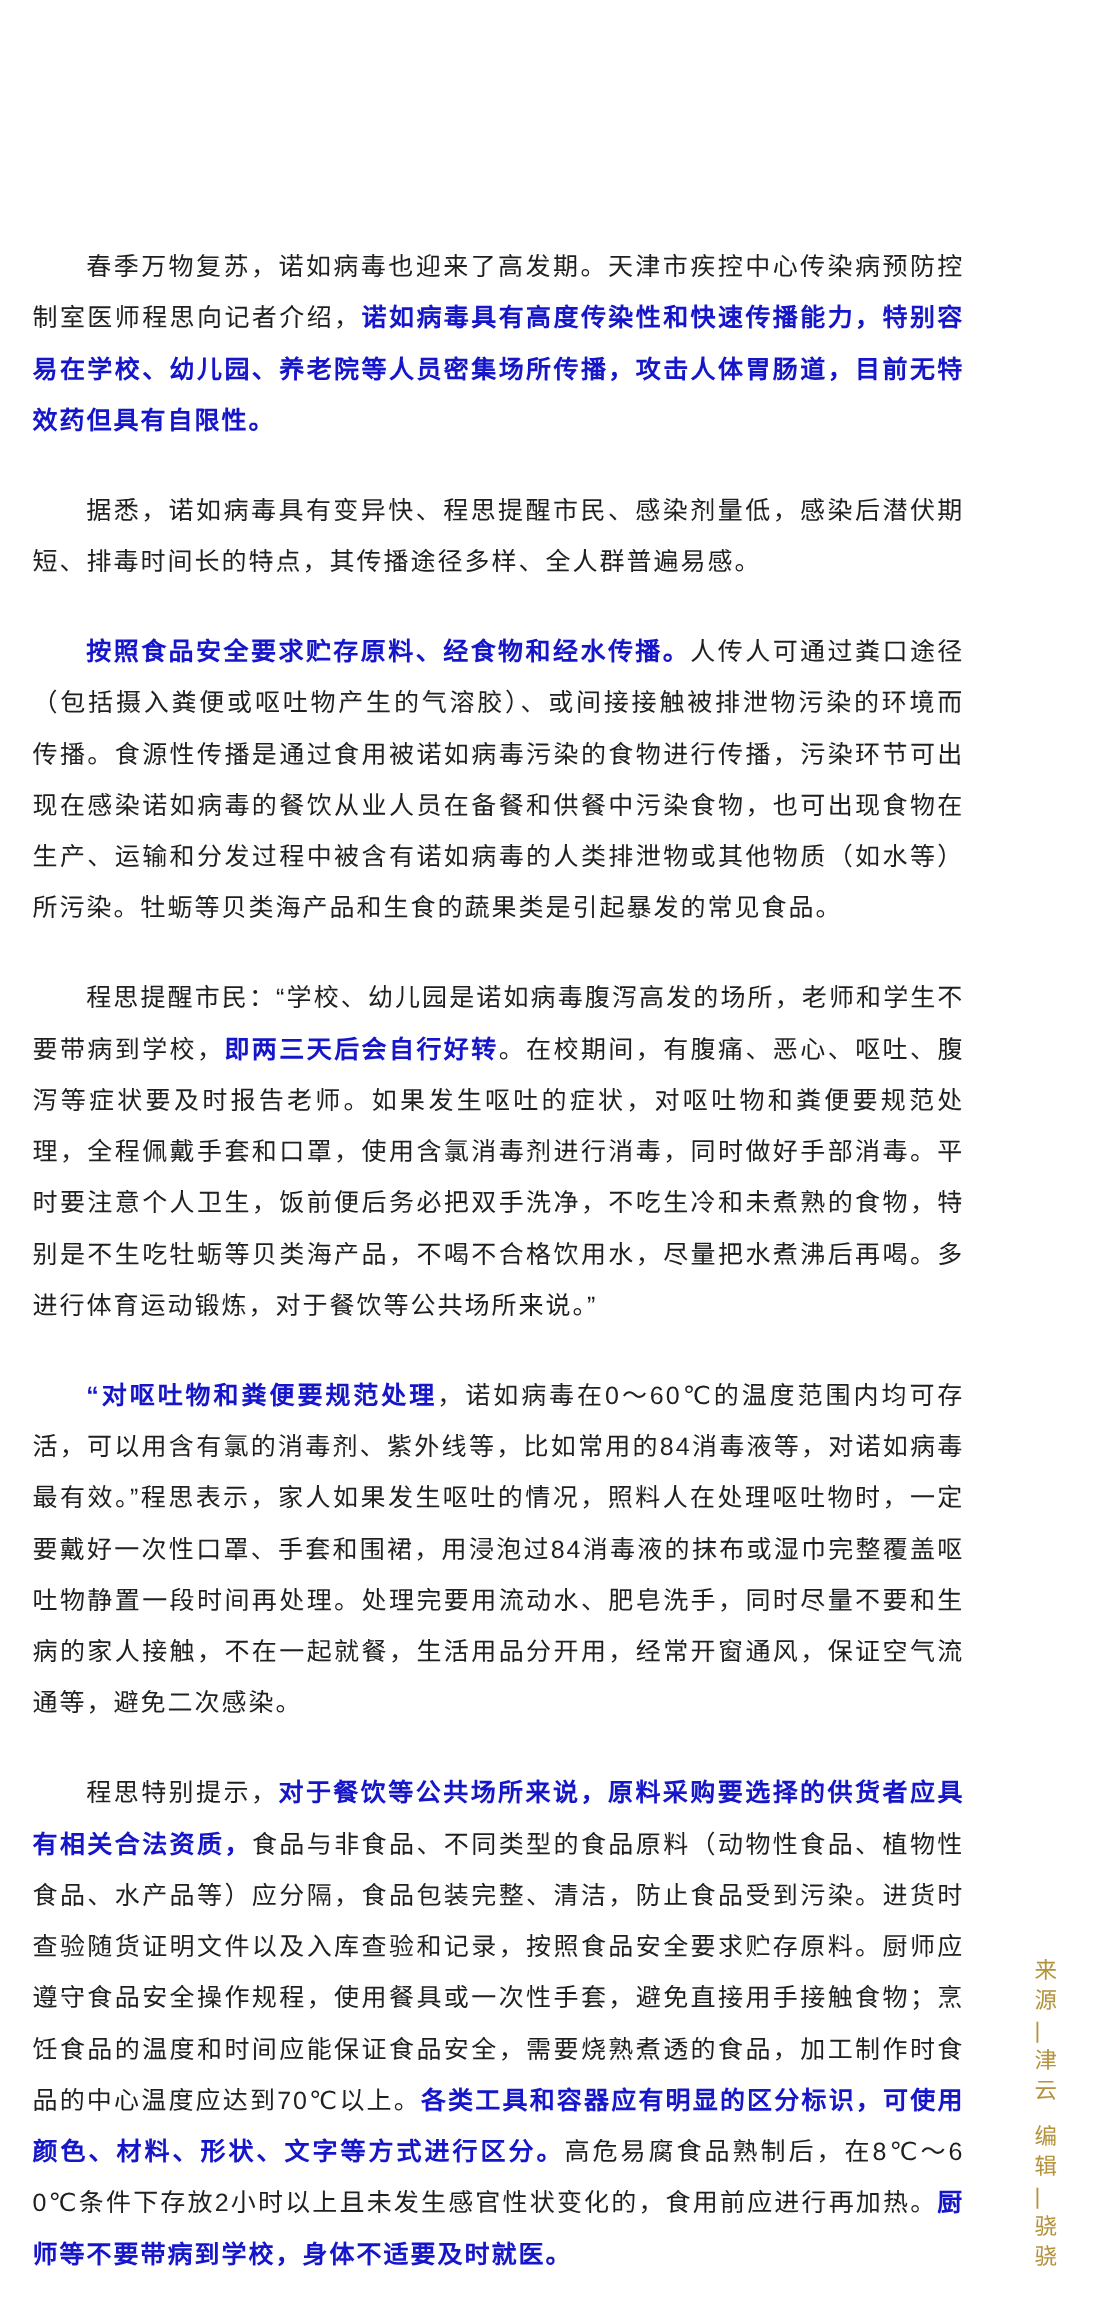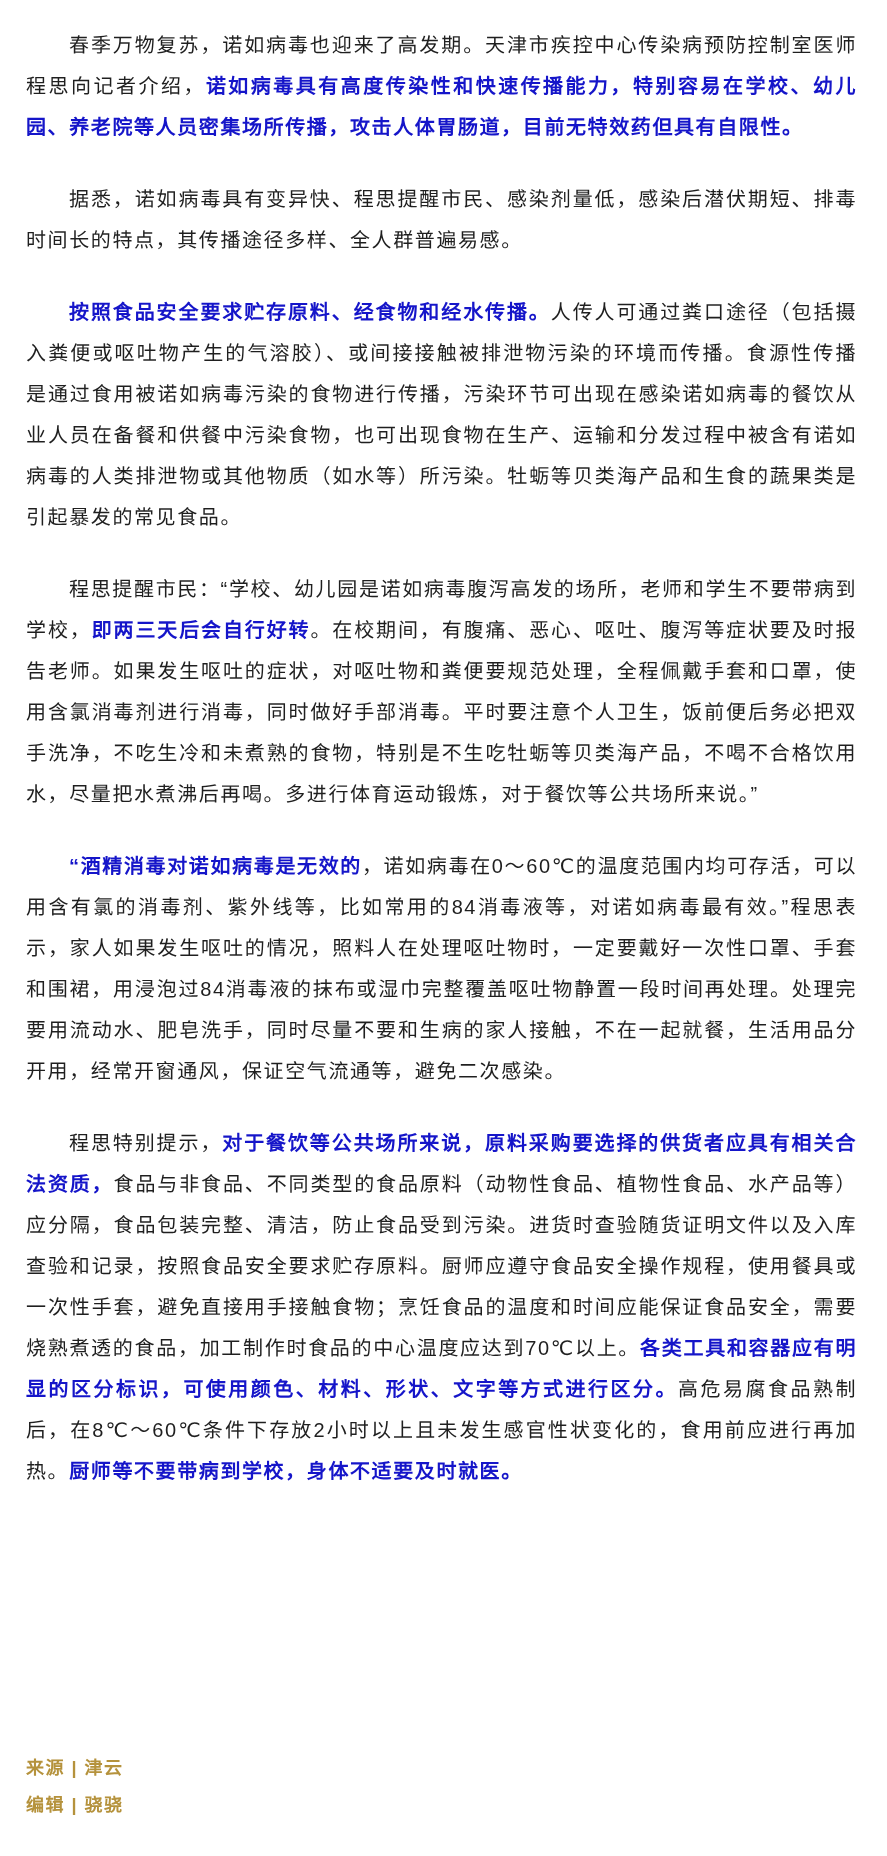--- a/index.html
+++ b/index.html
@@ -15,21 +15,21 @@
     min-height:1856px;
     background:var(--bg);
     font-family:"Liberation Sans","DejaVu Sans",sans-serif;
     color:var(--body-color);
   }
   .page{
     width:887px;
     min-height:1856px;
     background:var(--bg);
     display:flex;
-    flex-direction:column;
+    align-items:flex-end;
   }
   .article{
     padding:25px 30px 0 26px;
   }
   p.para{
     margin:0 0 31px 0;
     font-size:20px;
     line-height:41px;
     letter-spacing:1.6px;
     text-align:justify;
@@ -38,43 +38,42 @@
   }
   .run{
     color:var(--body-color);
     font-weight:400;
   }
   .run.em{
     color:var(--hl-color);
     font-weight:700;
   }
   .footer{
-    padding:42px 12px 26px 26px;
+    padding:42px 40px 26px 26px;
     margin-top:auto;
-    font-weight:bold;
   }
   .footer-line{
     font-size:18px;
     line-height:24px;
     letter-spacing:1.5px;
     color:var(--footer-color);
     margin-bottom:13px;
   }
 </style>
 </head>
 <body>
 
 <div class="page">
 
   <div class="article" id="article-paragraphs">
       <p class="para"><span class="run">春季万物复苏，诺如病毒也迎来了高发期。天津市疾控中心传染病预防控制室医师程思向记者介绍，</span><span class="run em">诺如病毒具有高度传染性和快速传播能力，特别容易在学校、幼儿园、养老院等人员密集场所传播，攻击人体胃肠道，目前无特效药但具有自限性。</span></p>
       <p class="para"><span class="run">据悉，诺如病毒具有变异快、程思提醒市民、感染剂量低，感染后潜伏期短、排毒时间长的特点，其传播途径多样、全人群普遍易感。</span></p>
       <p class="para"><span class="run em">按照食品安全要求贮存原料、经食物和经水传播。</span><span class="run">人传人可通过粪口途径（包括摄入粪便或呕吐物产生的气溶胶）、或间接接触被排泄物污染的环境而传播。食源性传播是通过食用被诺如病毒污染的食物进行传播，污染环节可出现在感染诺如病毒的餐饮从业人员在备餐和供餐中污染食物，也可出现食物在生产、运输和分发过程中被含有诺如病毒的人类排泄物或其他物质（如水等）所污染。牡蛎等贝类海产品和生食的蔬果类是引起暴发的常见食品。</span></p>
       <p class="para"><span class="run">程思提醒市民：“学校、幼儿园是诺如病毒腹泻高发的场所，老师和学生不要带病到学校，</span><span class="run em">即两三天后会自行好转</span><span class="run">。在校期间，有腹痛、恶心、呕吐、腹泻等症状要及时报告老师。如果发生呕吐的症状，对呕吐物和粪便要规范处理，全程佩戴手套和口罩，使用含氯消毒剂进行消毒，同时做好手部消毒。平时要注意个人卫生，饭前便后务必把双手洗净，不吃生冷和未煮熟的食物，特别是不生吃牡蛎等贝类海产品，不喝不合格饮用水，尽量把水煮沸后再喝。多进行体育运动锻炼，对于餐饮等公共场所来说。”</span></p>
-      <p class="para"><span class="run em">“酒精消毒对诺如病毒是无效的</span><span class="run">，诺如病毒在0～60℃的温度范围内均可存活，可以用含有氯的消毒剂、紫外线等，比如常用的84消毒液等，对诺如病毒最有效。”程思表示，家人如果发生呕吐的情况，照料人在处理呕吐物时，一定要戴好一次性口罩、手套和围裙，用浸泡过84消毒液的抹布或湿巾完整覆盖呕吐物静置一段时间再处理。处理完要用流动水、肥皂洗手，同时尽量不要和生病的家人接触，不在一起就餐，生活用品分开用，经常开窗通风，保证空气流通等，避免二次感染。</span></p>
+      <p class="para"><span class="run em">“对呕吐物和粪便要规范处理</span><span class="run">，诺如病毒在0～60℃的温度范围内均可存活，可以用含有氯的消毒剂、紫外线等，比如常用的84消毒液等，对诺如病毒最有效。”程思表示，家人如果发生呕吐的情况，照料人在处理呕吐物时，一定要戴好一次性口罩、手套和围裙，用浸泡过84消毒液的抹布或湿巾完整覆盖呕吐物静置一段时间再处理。处理完要用流动水、肥皂洗手，同时尽量不要和生病的家人接触，不在一起就餐，生活用品分开用，经常开窗通风，保证空气流通等，避免二次感染。</span></p>
       <p class="para"><span class="run">程思特别提示，</span><span class="run em">对于餐饮等公共场所来说，原料采购要选择的供货者应具有相关合法资质，</span><span class="run">食品与非食品、不同类型的食品原料（动物性食品、植物性食品、水产品等）应分隔，食品包装完整、清洁，防止食品受到污染。进货时查验随货证明文件以及入库查验和记录，按照食品安全要求贮存原料。厨师应遵守食品安全操作规程，使用餐具或一次性手套，避免直接用手接触食物；烹饪食品的温度和时间应能保证食品安全，需要烧熟煮透的食品，加工制作时食品的中心温度应达到70℃以上。</span><span class="run em">各类工具和容器应有明显的区分标识，可使用颜色、材料、形状、文字等方式进行区分。</span><span class="run">高危易腐食品熟制后，在8℃～60℃条件下存放2小时以上且未发生感官性状变化的，食用前应进行再加热。</span><span class="run em">厨师等不要带病到学校，身体不适要及时就医。</span></p>
     </div>
 
   <div class="footer">
     <div class="footer-line">来源 | 津云</div>
     <div class="footer-line">编辑 | 骁骁</div>
   </div>
 
 </div>
 

